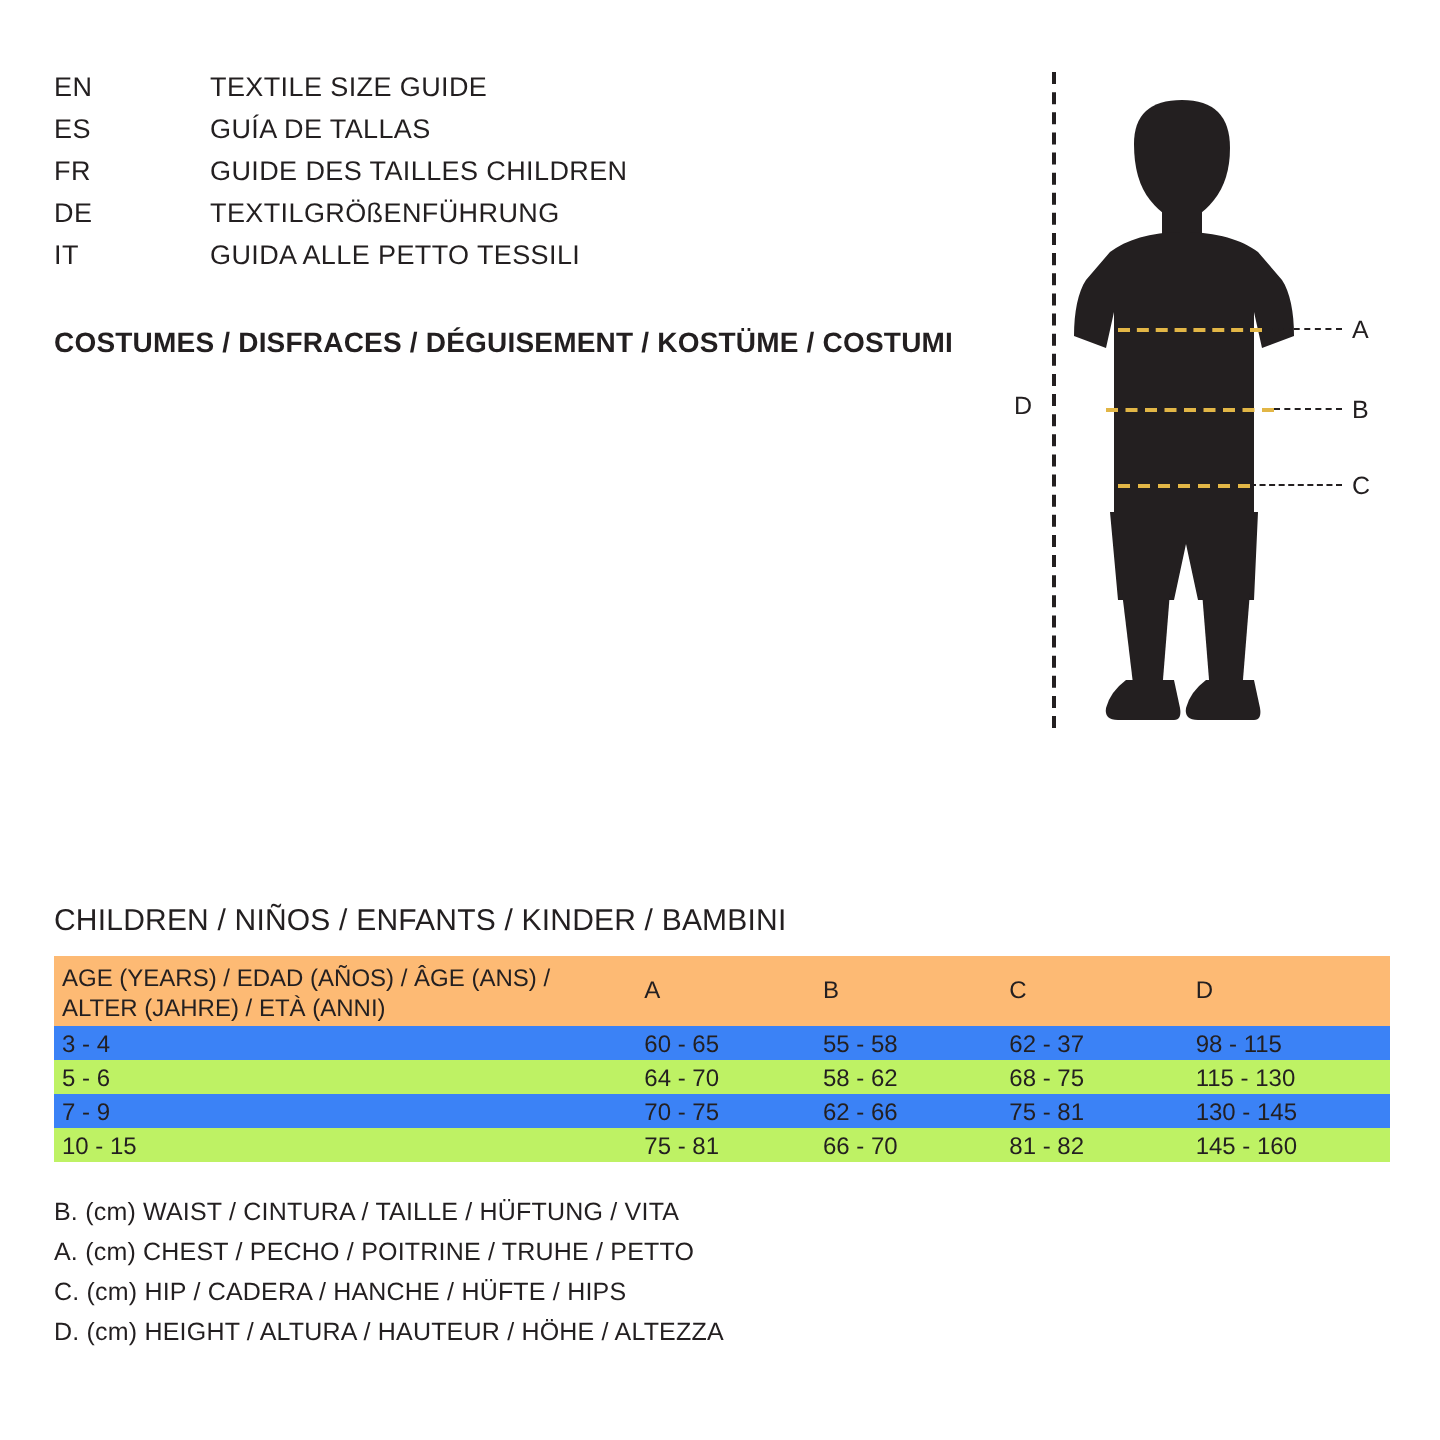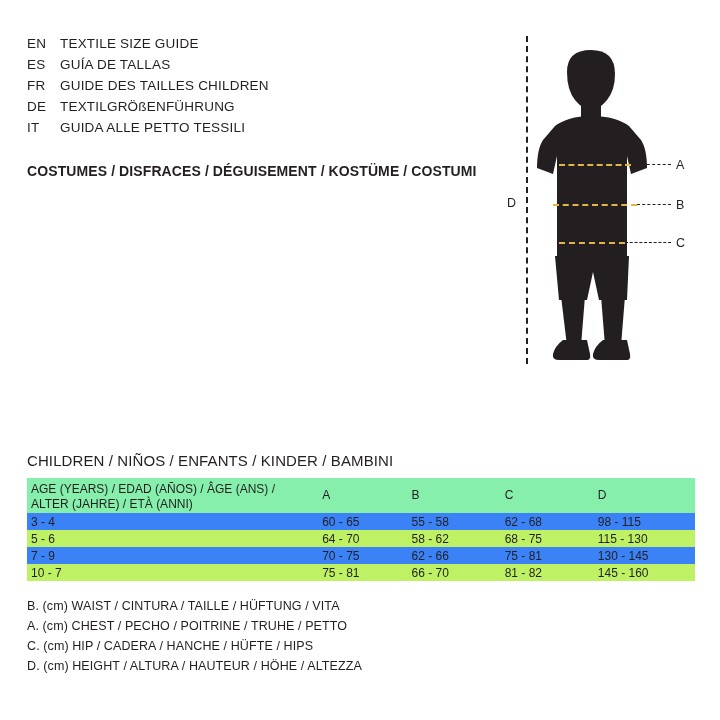--- a/index.html
+++ b/index.html
@@ -34,20 +34,21 @@
     height: 21px;
     font-size: 13.5px;
     letter-spacing: 0.2px;
   }
   .lang-code {
     width: 33px;
     flex: 0 0 33px;
   }
   .lang-text {
     flex: 1 1 auto;
+    margin-left: 45px;
   }
   .costumes-line {
     position: absolute;
     left: 27px;
     top: 163px;
     font-size: 14px;
     font-weight: bold;
     letter-spacing: 0.1px;
   }
 
@@ -117,21 +118,21 @@
     width: 668px;
     font-size: 12px;
   }
   table.sizes th, table.sizes td {
     text-align: left;
     padding: 0;
     font-weight: normal;
     vertical-align: middle;
   }
   tr.head-row {
-    background: #86efac;
+    background: #fdba74;
   }
   tr.head-row td {
     height: 33px;
     line-height: 15px;
     padding-left: 4px;
   }
   tr.head-row td.c-age {
     padding-top: 2px;
   }
   tr.data-row td {
@@ -256,39 +257,39 @@
         </td>
         <td class="c-a">A</td>
         <td class="c-b">B</td>
         <td class="c-c">C</td>
         <td class="c-d">D</td>
       </tr>
       <tr class="data-row plain">
         <td class="c-age">3 - 4</td>
         <td class="c-a">60 - 65</td>
         <td class="c-b">55 - 58</td>
-        <td class="c-c">62 - 68</td>
+        <td class="c-c">62 - 37</td>
         <td class="c-d">98 - 115</td>
       </tr>
       <tr class="data-row alt">
         <td class="c-age">5 - 6</td>
         <td class="c-a">64 - 70</td>
         <td class="c-b">58 - 62</td>
         <td class="c-c">68 - 75</td>
         <td class="c-d">115 - 130</td>
       </tr>
       <tr class="data-row plain">
         <td class="c-age">7 - 9</td>
         <td class="c-a">70 - 75</td>
         <td class="c-b">62 - 66</td>
         <td class="c-c">75 - 81</td>
         <td class="c-d">130 - 145</td>
       </tr>
       <tr class="data-row alt">
-        <td class="c-age">10 - 7</td>
+        <td class="c-age">10 - 15</td>
         <td class="c-a">75 - 81</td>
         <td class="c-b">66 - 70</td>
         <td class="c-c">81 - 82</td>
         <td class="c-d">145 - 160</td>
       </tr>
     </tbody>
       </table>
   </div>
 
   <div class="legend">

